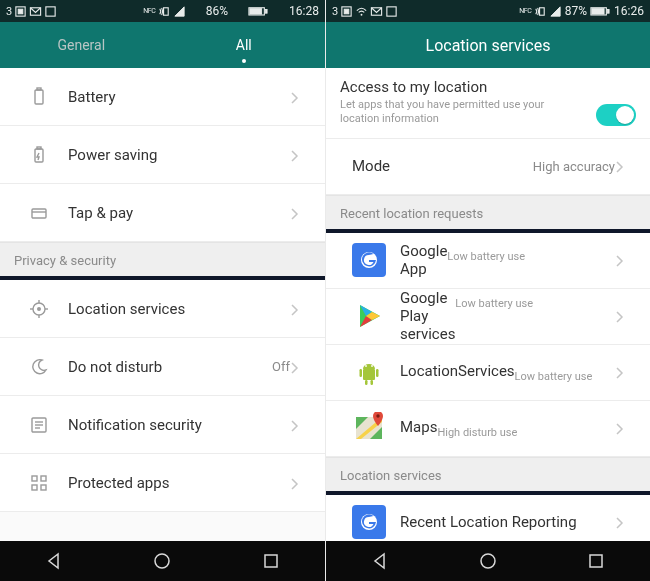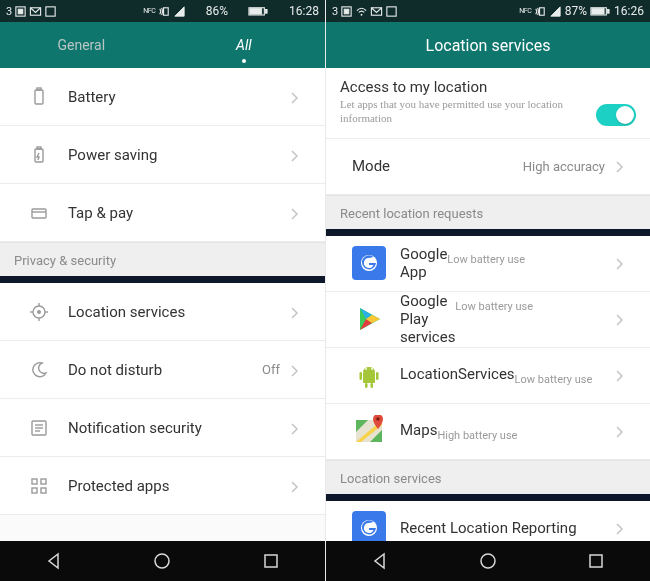--- a/index.html
+++ b/index.html
@@ -49,21 +49,21 @@
   .tab {
     flex: 1;
     display: flex;
     flex-direction: column;
     align-items: center;
     justify-content: center;
     font-size: 14px;
     color: #b8c5c4;
     position: relative;
   }
-  .tab.active { color: #fff; font-style: italic; }
+  .tab.active { color: #fff; }
   .tab .dot {
     width: 4px; height: 4px;
     background: #fff;
     border-radius: 50%;
     position: absolute;
     bottom: 5px;
   }
   .header-title {
     flex: 1;
     text-align: center;
@@ -92,53 +92,52 @@
     display: flex; align-items: center; justify-content: center;
   }
   .row .label {
     flex: 1;
     font-size: 15px;
     color: #333;
   }
   .row .value {
     font-size: 13px;
     color: #8a8a8a;
-    margin-right: 10px;
   }
   .row .chev {
     width: 9px; height: 14px;
   }
   .row .chev svg { stroke: #c5c5c5; fill: none; stroke-width: 1.5; }
 
   .section {
     background: #efefef;
     color: #8a8a8a;
     font-size: 13px;
     padding: 10px 14px 8px;
-    border-bottom: 7px solid #0f172a;
+    border-bottom: 4px solid #0f172a;
     border-top: 1px solid #e4e4e4;
   }
 
   .sublabel {
     font-size: 11px;
     color: #9a9a9a;
     margin-top: 8px;
   }
   .row .textcol { flex: 1; display: flex; flex-direction: row; }
 
   .toggle-row {
     background: #fff;
     border-bottom: 1px solid #ececec;
     display: flex;
     align-items: flex-end;
     padding: 10px 14px 12px;
   }
   .toggle-row .textcol { flex: 1; padding-right: 10px; }
   .toggle-row .title { font-size: 15px; color: #333; }
-  .toggle-row .desc { font-size: 11px; color: #9a9a9a; margin-top: 2px; line-height: 1.25; font-family: Liberation Serif, serif; }
+  .toggle-row .desc { font-size: 11px; color: #9a9a9a; margin-top: 2px; line-height: 1.25; }
 
   .toggle {
     width: 40px; height: 22px;
     background: #1dd0c4;
     border-radius: 11px;
     position: relative;
     margin-top: 6px;
     flex-shrink: 0;
   }
   .toggle .knob {
@@ -503,21 +502,21 @@
             <rect x="3" y="5" width="26" height="22" fill="#e8e3d0"></rect>
             <polygon points="3,5 15,5 3,17" fill="#5db55d"></polygon>
             <polygon points="29,27 17,27 29,15" fill="#5db55d"></polygon>
             <polygon points="3,27 29,5 29,10 8,27" fill="#f7d24a"></polygon>
             <path d="M20 4 a5 5 0 0 1 10 0 c0 4 -5 10 -5 10 s-5 -6 -5 -10" fill="#e04a3a"></path>
             <circle cx="25" cy="4" r="1.7" fill="#7a1d12"></circle>
           </svg>
       </div>
       <div class="textcol">
         <div class="label" style="flex:0">Maps</div>
-        <div class="sublabel">High battery use</div>
+        <div class="sublabel">High disturb use</div>
       </div>
       <div class="chev"><svg viewBox="0 0 9 14">
             <path d="M2 2 L7 7 L2 12"></path>
           </svg></div>
     </div>
 
     <div class="section">Location services</div>
 
     <div class="row short">
       <div class="app-icon" style="background:#3a79ea">

